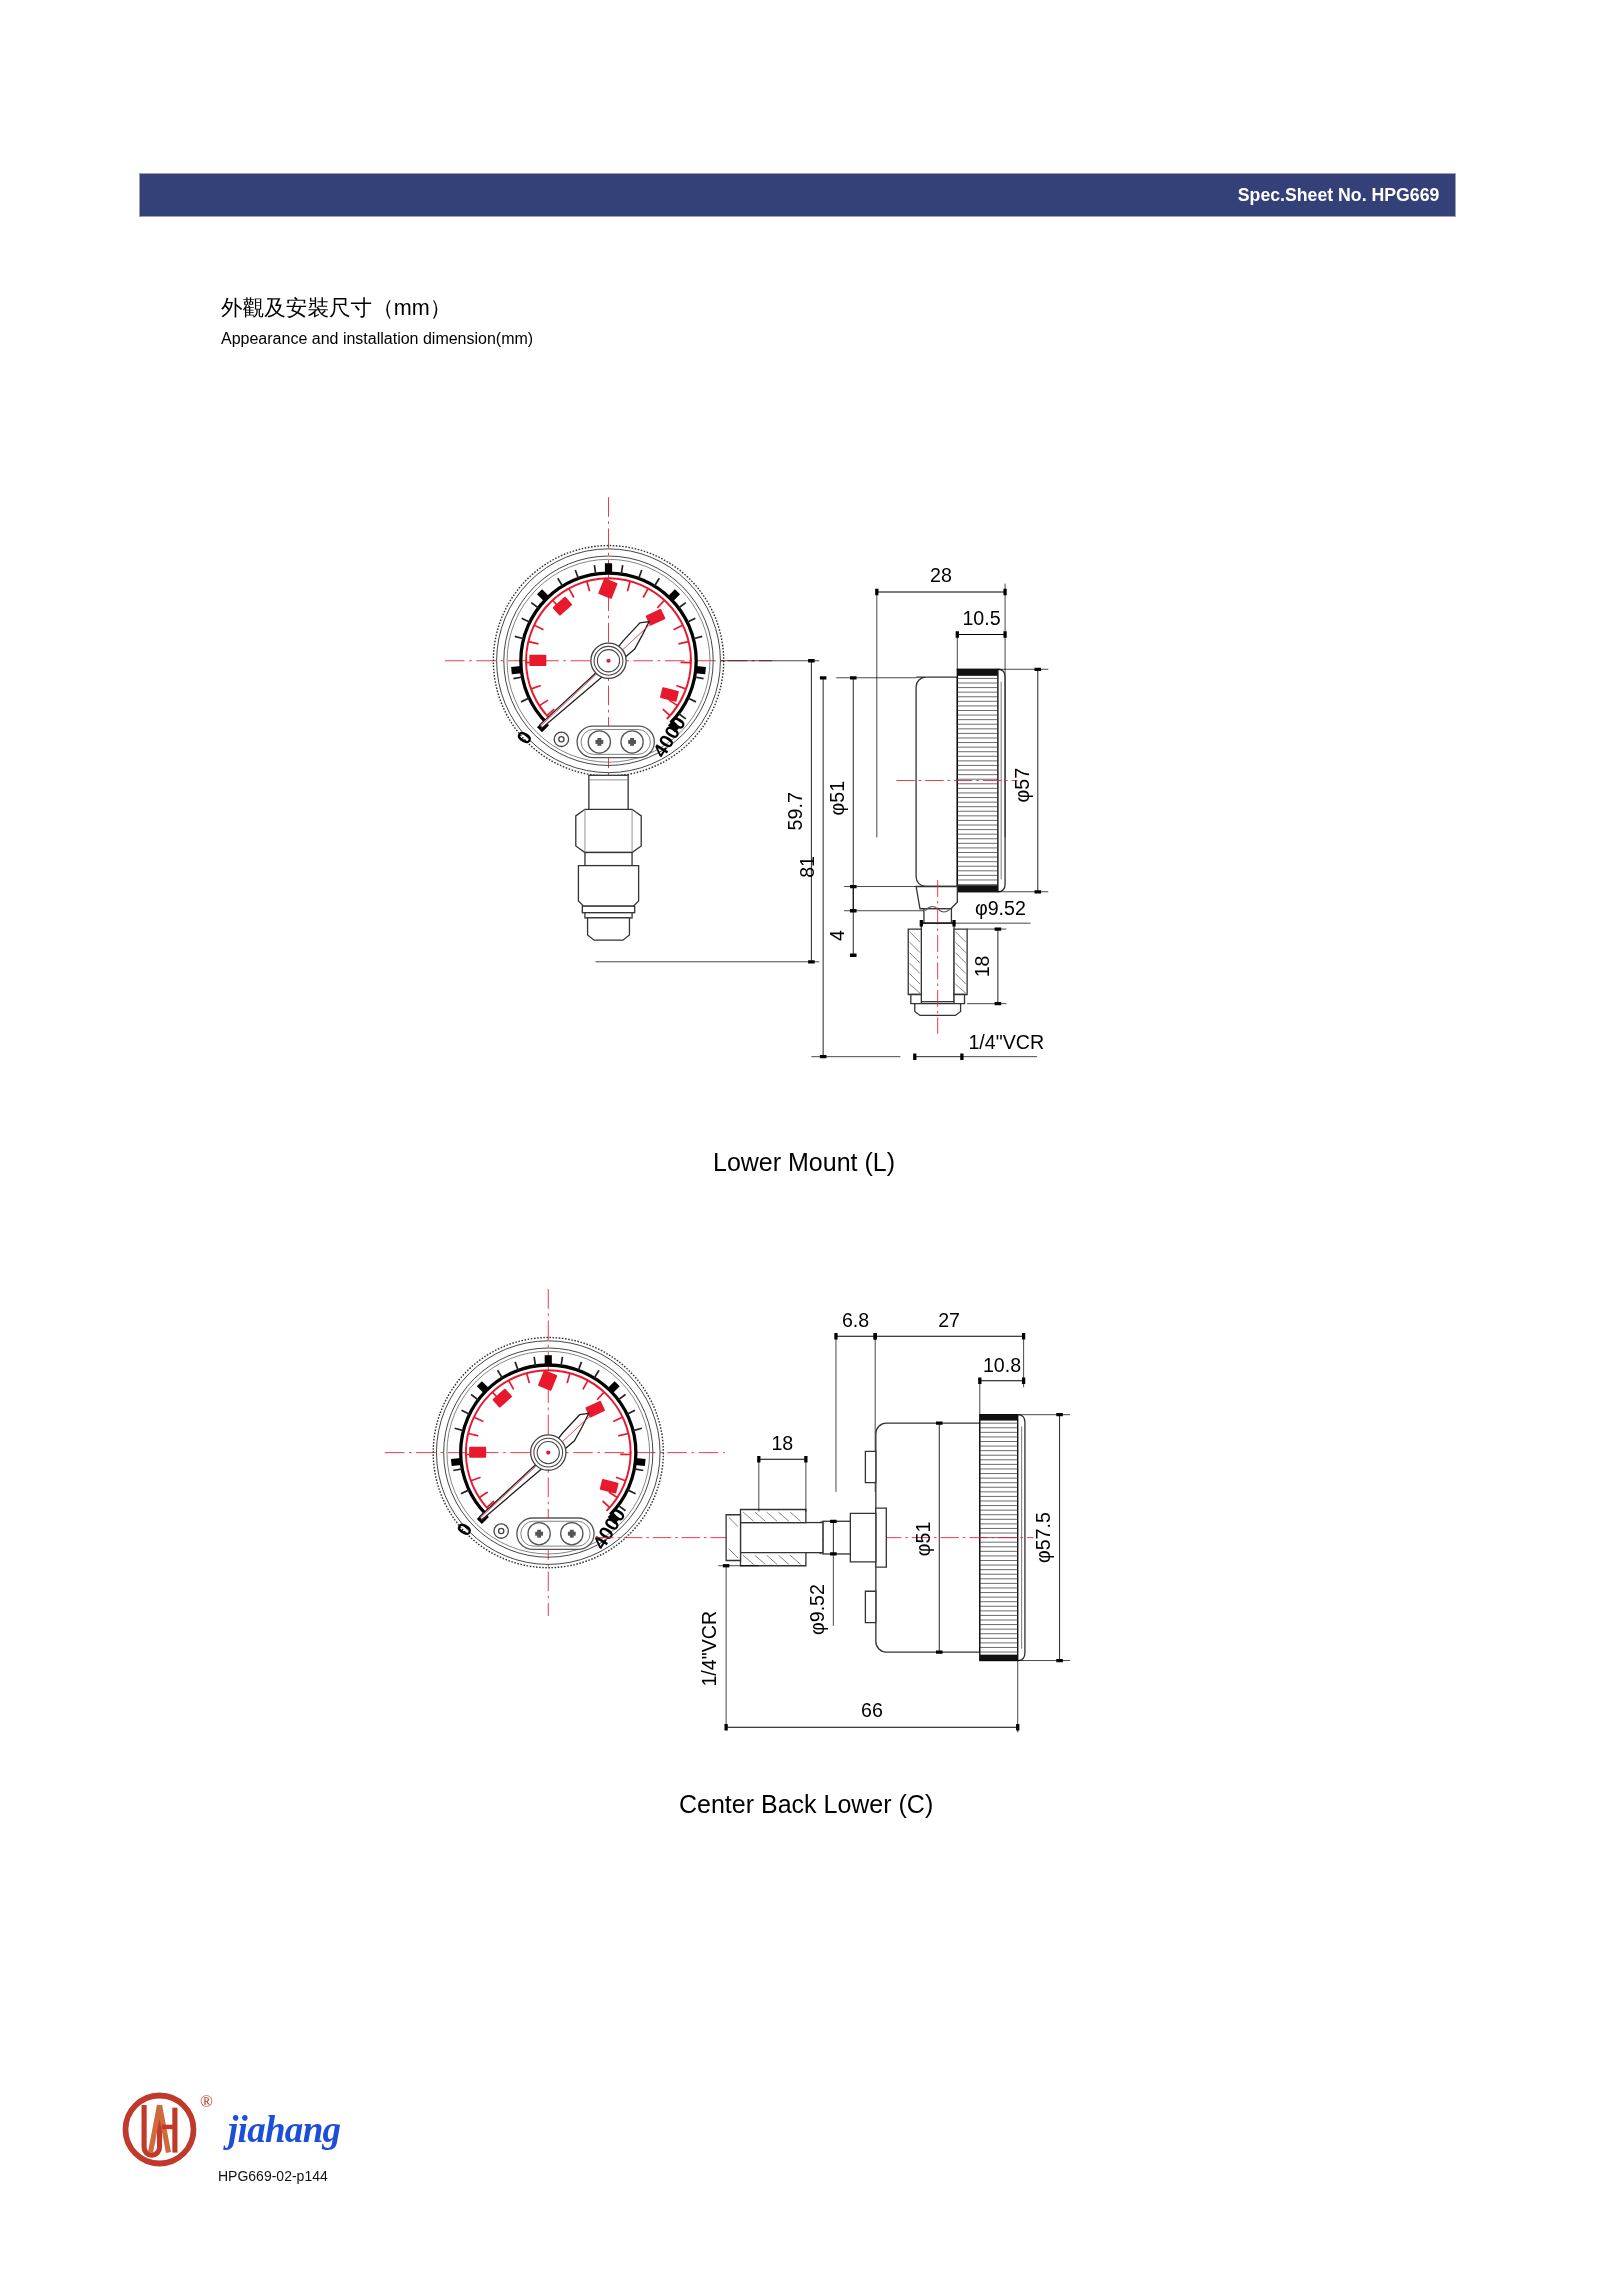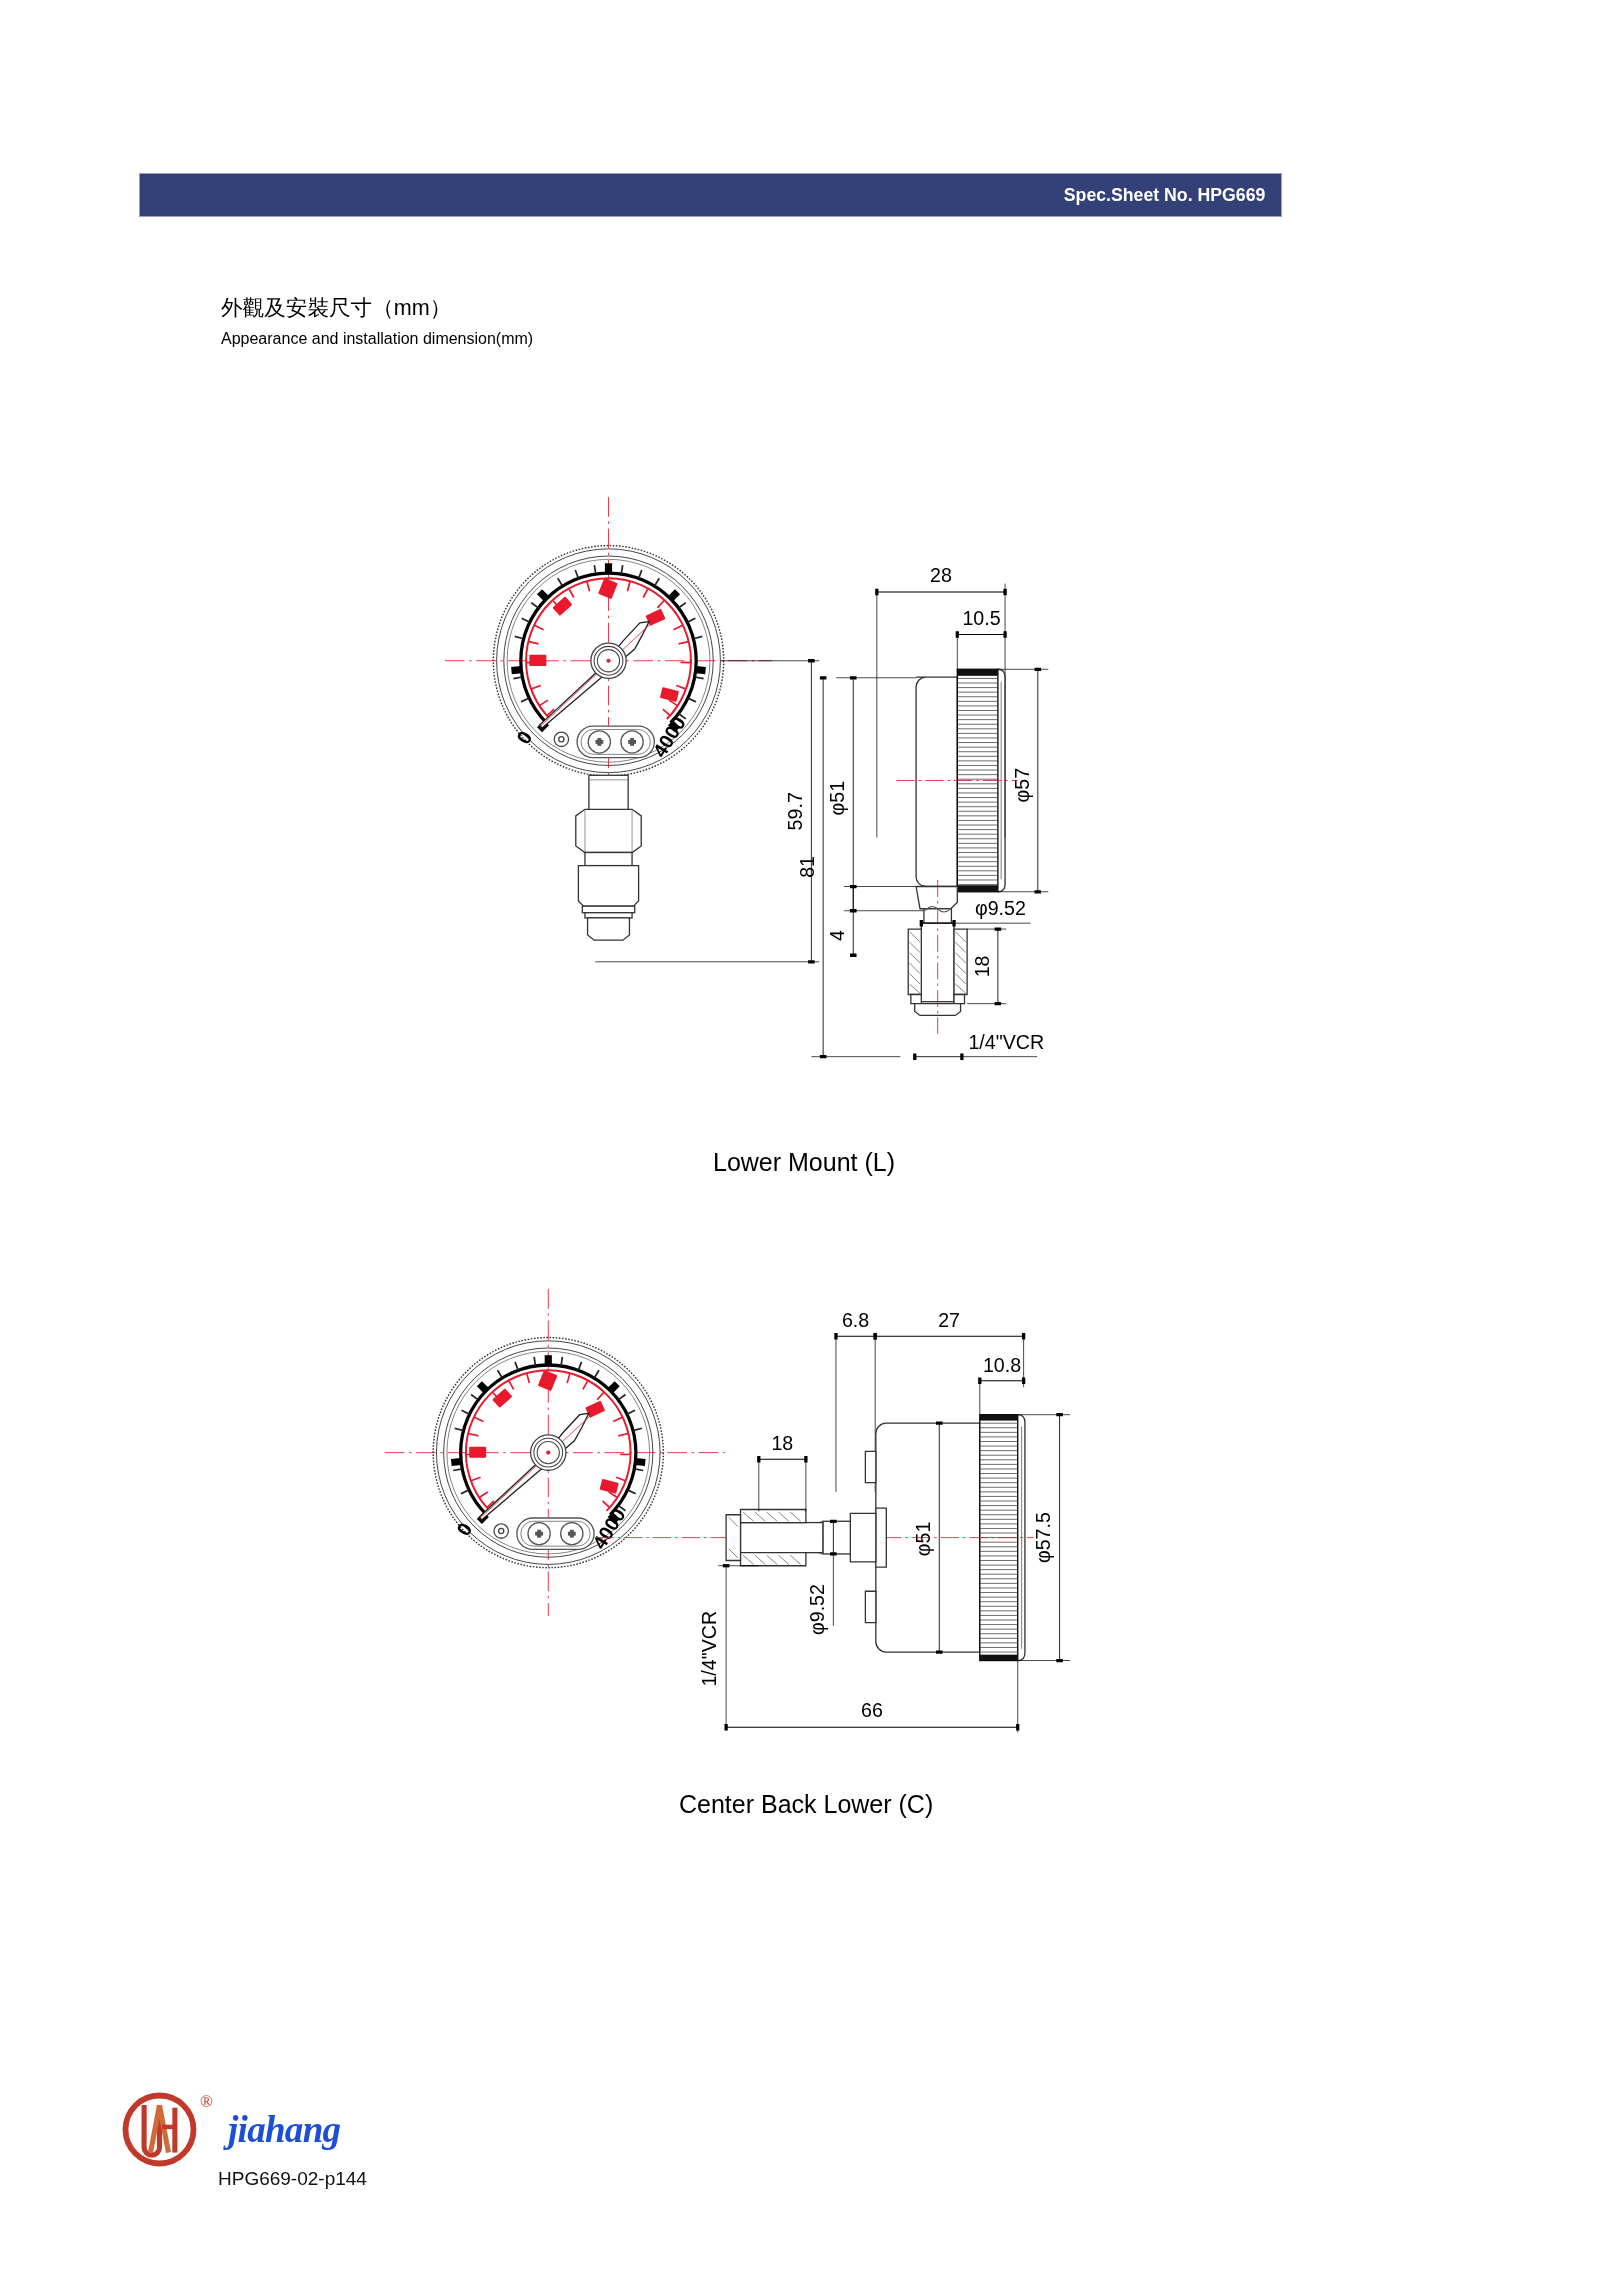--- a/index.html
+++ b/index.html
@@ -13,21 +13,21 @@
     position: relative;
     font-family: "Liberation Sans", sans-serif;
     color: #000;
     overflow: hidden;
   }
 
   
   #header-bar {
     position: absolute;
     left: 139px; top: 173px;
-    width: 1143px; height: 44px;
+    width: 1317px; height: 44px;
     background: #334178;
     border: 0.7px solid #9aa0b6;
   }
   #header-title {
     position: absolute;
     right: 15.7px; top: 50%;
     transform: translateY(-50%);
     color: #ffffff;
     font-size: 17.7px;
     font-weight: bold;
@@ -73,21 +73,21 @@
     position: absolute; left: 107px; top: 17px;
     font-size: 37px;
     font-style: italic;
     font-weight: bold;
     font-family: "Liberation Serif", serif;
     letter-spacing: -0.7px;
     color: #1d4ed8;
   }
   #doc-code {
     position: absolute; left: 97px; top: 77px;
-    font-size: 19px; color: #111; white-space: nowrap;
+    font-size: 14px; color: #111; white-space: nowrap;
   }
 
   
   .drawing { position: absolute; }
   svg { display: block; overflow: visible; }
 
   .dimtxt {
     font-family: "Liberation Sans", sans-serif;
     font-size: 30px;
     fill: #000;

